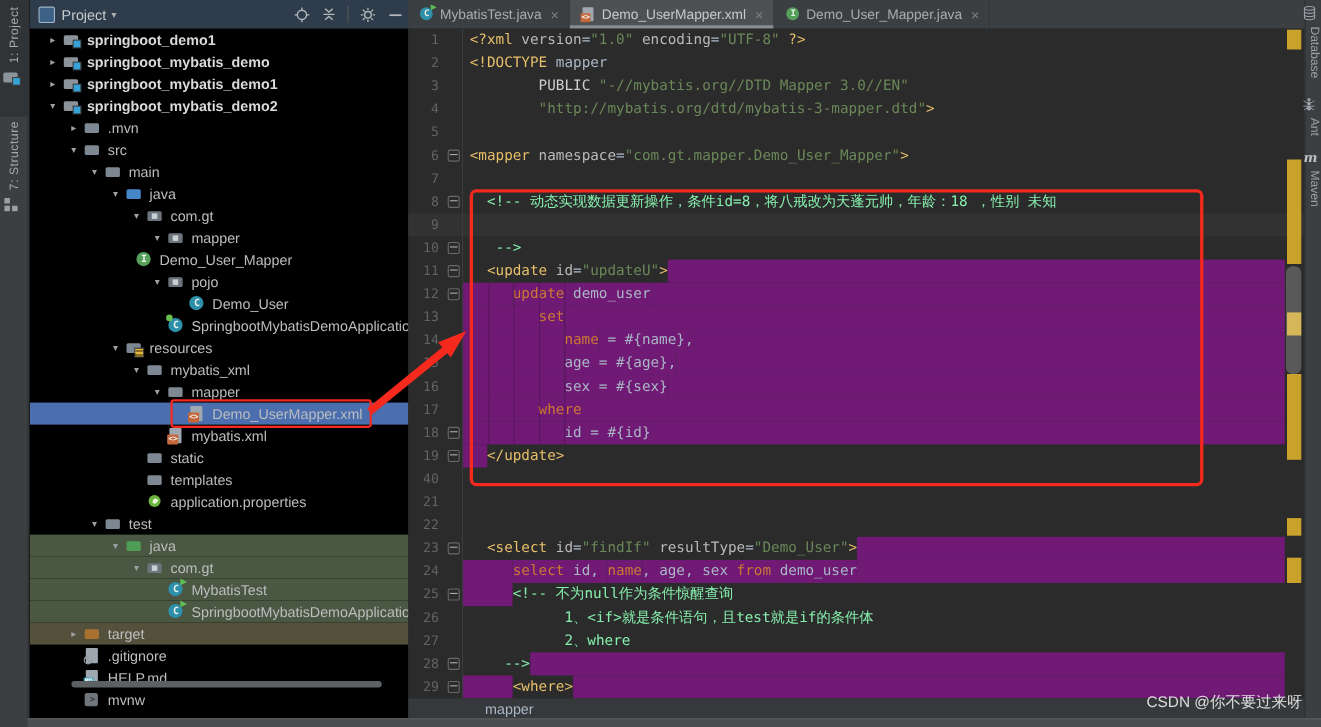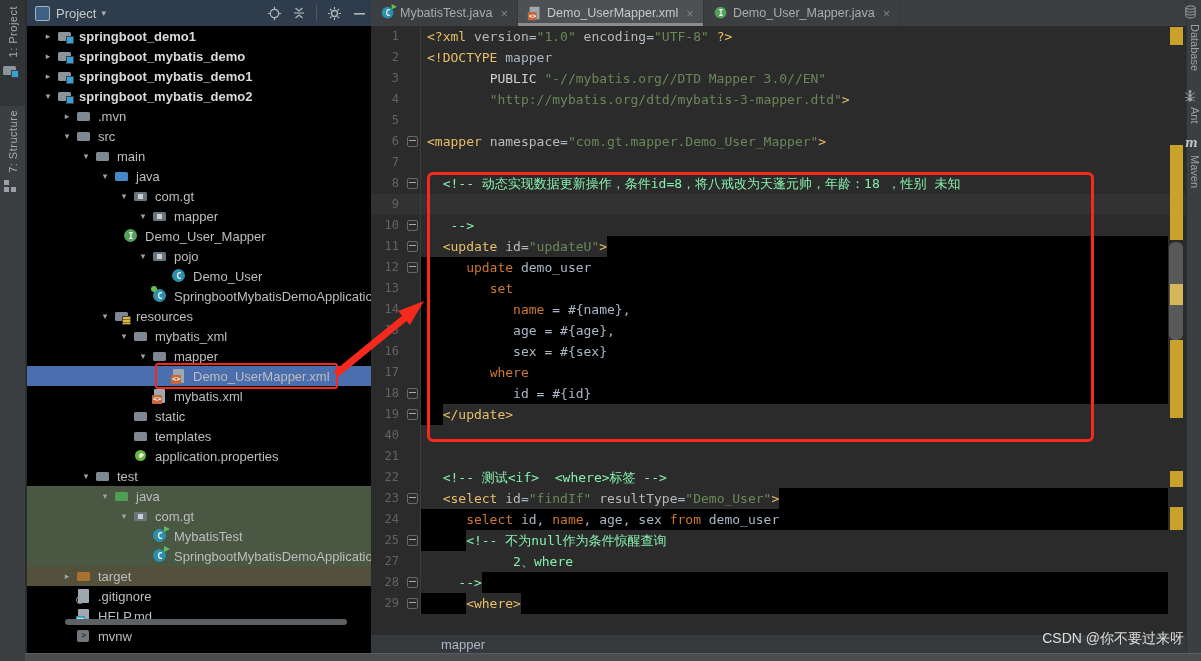--- a/index.html
+++ b/index.html
@@ -97,21 +97,21 @@
   #editor-main{position:absolute;left:371px;top:26px;width:815px;height:609px;background:#2B2B2B;overflow:hidden;}
   .line{display:flex;height:21px;white-space:pre;font:13px/21px "DejaVu Sans Mono",monospace;padding-right:18px;}
   .line.caret{background:#323232;}
   .num{width:28px;flex:none;text-align:right;padding-right:5px;color:#606366;font-size:12px;}
   .foldc{width:16px;flex:none;display:flex;align-items:center;justify-content:center;}
   .fm{width:9px;height:9px;border:1px solid #66696B;border-radius:2px;background:#2B2B2B;position:relative;cursor:pointer;}
   .fm::after{content:"";position:absolute;left:1px;right:1px;top:3px;height:1px;background:#A7AAAC;}
   .gs{width:1px;flex:none;background:#3A3D3F;}
   .ind{flex:none;padding-left:6px;}
   .fill{flex:1;}
-  .sb-o{background:#000000;}
+  .sb-o{background:#701a75;}
   .sb-d{background:transparent;}
   .tok-tag{color:#E8BF6A;} .tok-attr{color:#BABABA;} .tok-str{color:#6A8759;}
   .tok-cm{color:#86efac;} .tok-kw{color:#CC7832;} .tok-pl{color:#A9B7C6;} .tok-dt{color:#CFCFCF;}
   .iguide{position:absolute;width:1px;background:rgba(0,0,0,.18);z-index:2;}
 
   
   #breadcrumb-bar{position:absolute;left:371px;top:635px;width:815px;height:18px;background:#36393B;display:flex;align-items:center;}
   #breadcrumb{margin-left:70px;font-size:13px;color:#A9B7C6;}
   #status-bar{position:absolute;left:25px;top:653px;width:1176px;height:8px;background:#4A4D4F;border-top:1px solid #5A5D5F;box-sizing:border-box;z-index:8;}
 
@@ -382,24 +382,25 @@
       <div class="line"><span class="num">12</span><span class="foldc"><span class="fm"></span></span><span class="gs"></span><span class="ind sb-o">     </span><span class="tok-kw sb-o">update </span><span class="tok-pl sb-o">demo_user</span><span class="fill sb-o"></span></div>
       <div class="line"><span class="num">13</span><span class="foldc"></span><span class="gs"></span><span class="ind sb-o">        </span><span class="tok-kw sb-o">set</span><span class="fill sb-o"></span></div>
       <div class="line"><span class="num">14</span><span class="foldc"></span><span class="gs"></span><span class="ind sb-o">           </span><span class="tok-kw sb-o">name</span><span class="tok-pl sb-o"> = #{name},</span><span class="fill sb-o"></span></div>
       <div class="line"><span class="num">15</span><span class="foldc"></span><span class="gs"></span><span class="ind sb-o">           </span><span class="tok-pl sb-o">age = #{age},</span><span class="fill sb-o"></span></div>
       <div class="line"><span class="num">16</span><span class="foldc"></span><span class="gs"></span><span class="ind sb-o">           </span><span class="tok-pl sb-o">sex = #{sex}</span><span class="fill sb-o"></span></div>
       <div class="line"><span class="num">17</span><span class="foldc"></span><span class="gs"></span><span class="ind sb-o">        </span><span class="tok-kw sb-o">where</span><span class="fill sb-o"></span></div>
       <div class="line"><span class="num">18</span><span class="foldc"><span class="fm"></span></span><span class="gs"></span><span class="ind sb-o">           </span><span class="tok-pl sb-o">id = #{id}</span><span class="fill sb-o"></span></div>
       <div class="line"><span class="num">19</span><span class="foldc"><span class="fm"></span></span><span class="gs"></span><span class="ind sb-o">  </span><span class="tok-tag sb-d">&lt;/update&gt;</span><span class="fill sb-d"></span></div>
       <div class="line"><span class="num">40</span><span class="foldc"></span><span class="gs"></span><span class="ind sb-d"></span><span class="fill sb-d"></span></div>
       <div class="line"><span class="num">21</span><span class="foldc"></span><span class="gs"></span><span class="ind sb-d"></span><span class="fill sb-d"></span></div>
-      <div class="line"><span class="num">22</span><span class="foldc"></span><span class="gs"></span><span class="ind sb-d">  </span><span class="tok-cm sb-d">&lt;!-- 测试&lt;if&gt;  &lt;where&gt;标签 --&gt;</span><span class="fill sb-d"></span></div>
+      <div class="line"><span class="num">22</span><span class="foldc"></span><span class="gs"></span><span class="ind sb-d">  </span><span class="fill sb-d"></span></div>
       <div class="line"><span class="num">23</span><span class="foldc"><span class="fm"></span></span><span class="gs"></span><span class="ind sb-d">  </span><span class="tok-tag sb-d">&lt;select </span><span class="tok-attr sb-d">id</span><span class="tok-pl sb-d">=</span><span class="tok-str sb-d">"findIf"</span><span class="tok-pl sb-d"> </span><span class="tok-attr sb-d">resultType</span><span class="tok-pl sb-d">=</span><span class="tok-str sb-d">"Demo_User"</span><span class="tok-tag sb-d">&gt;</span><span class="fill sb-o"></span></div>
       <div class="line"><span class="num">24</span><span class="foldc"></span><span class="gs"></span><span class="ind sb-o">     </span><span class="tok-kw sb-o">select </span><span class="tok-pl sb-o">id, </span><span class="tok-kw sb-o">name</span><span class="tok-pl sb-o">, age, sex </span><span class="tok-kw sb-o">from </span><span class="tok-pl sb-o">demo_user</span><span class="fill sb-o"></span></div>
       <div class="line"><span class="num">25</span><span class="foldc"><span class="fm"></span></span><span class="gs"></span><span class="ind sb-o">     </span><span class="tok-cm sb-d">&lt;!-- 不为null作为条件惊醒查询</span><span class="fill sb-d"></span></div>
+      <div class="line"><span class="num">26</span><span class="foldc"></span><span class="gs"></span><span class="ind sb-d">           </span><span class="tok-cm sb-d">1、&lt;if&gt;就是条件语句，且test就是if的条件体</span><span class="fill sb-d"></span></div>
       <div class="line"><span class="num">27</span><span class="foldc"></span><span class="gs"></span><span class="ind sb-d">           </span><span class="tok-cm sb-d">2、where</span><span class="fill sb-d"></span></div>
       <div class="line"><span class="num">28</span><span class="foldc"><span class="fm"></span></span><span class="gs"></span><span class="ind sb-d">    </span><span class="tok-cm sb-d">--&gt;</span><span class="fill sb-o"></span></div>
       <div class="line"><span class="num">29</span><span class="foldc"><span class="fm"></span></span><span class="gs"></span><span class="ind sb-o">     </span><span class="tok-tag sb-d">&lt;where&gt;</span><span class="fill sb-o"></span></div>
       <div class="iguide" style="left: 73px; top: 231px; height: 147px;"></div>
       <div class="iguide" style="left: 96px; top: 231px; height: 147px;"></div>
       <div class="iguide" style="left: 119px; top: 231px; height: 147px;"></div>
       <div class="iguide" style="left: 142px; top: 231px; height: 147px;"></div>
     </div>
 
   <div id="breadcrumb-bar">

